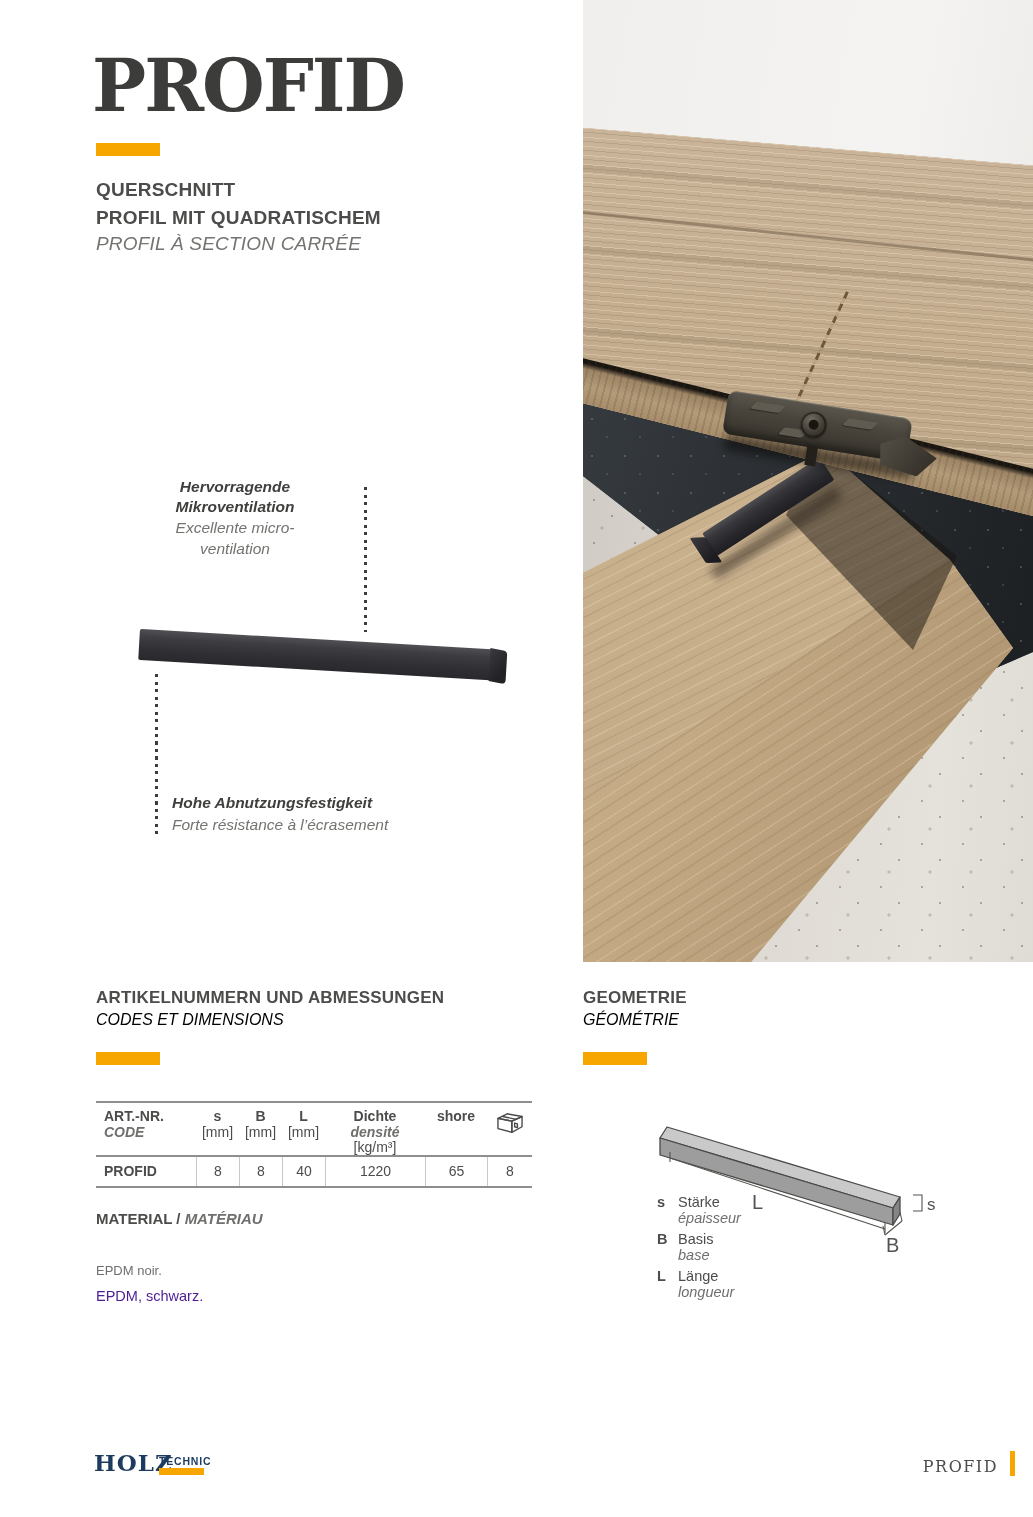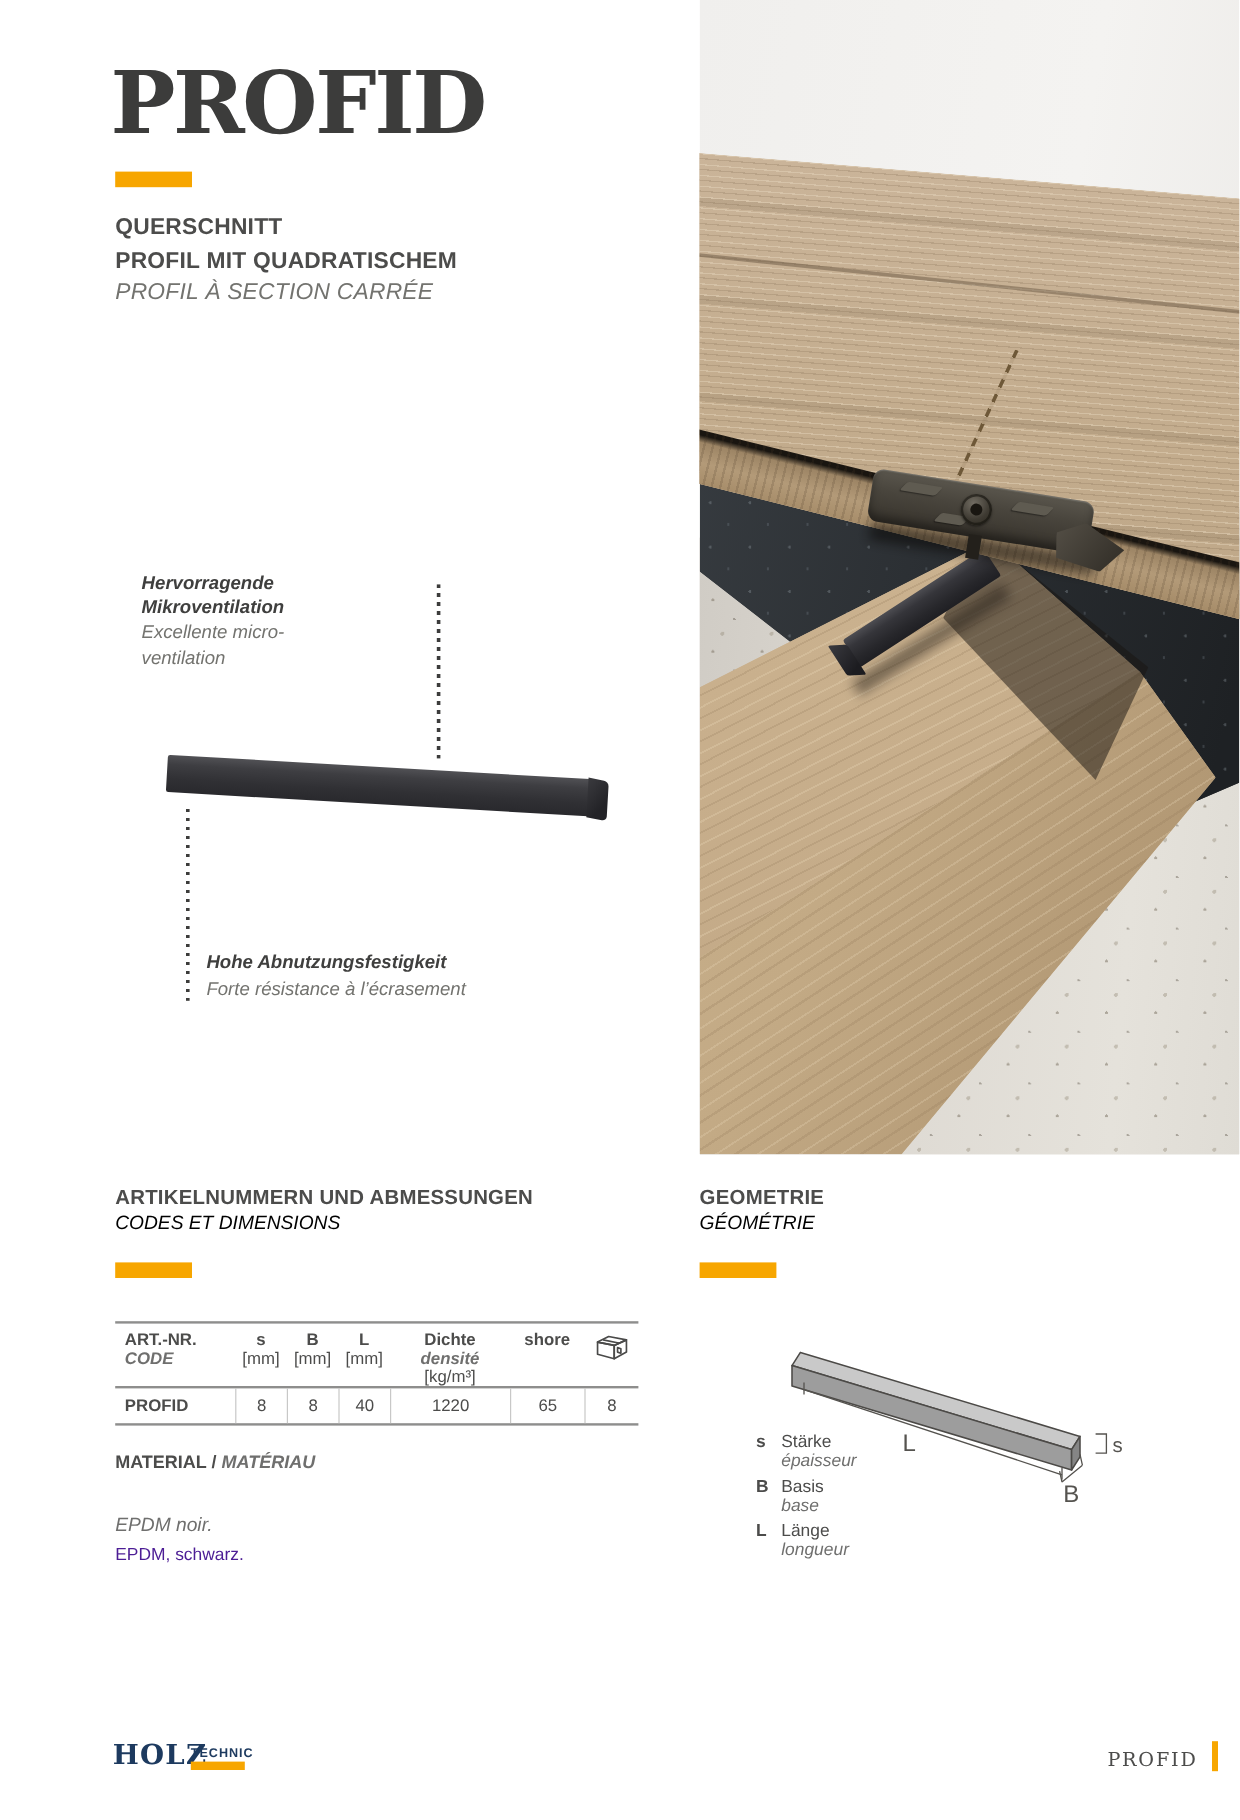--- a/index.html
+++ b/index.html
@@ -14,21 +14,21 @@
   .title {
     left:92px; top:48px; font-family:"DejaVu Serif", serif; font-weight:700;
     font-size:72px; line-height:76px; letter-spacing:-2px; color:#3c3c3b;
   }
   .accent-bar { background:#f7a600; width:64px; height:13px; }
   .bar-1 { left:96px; top:143px; }
   .subtitle-de { left:96px; top:176px; font-size:19px; line-height:28px; font-weight:700; color:#4c4c4b; letter-spacing:0.2px; }
   .subtitle-fr { left:96px; top:233px; font-size:19px; font-style:italic; color:#73736f; letter-spacing:0.2px; }
 
   
-  .feat-top { left:118px; top:477px; width:234px; text-align:left; }
+  .feat-top { left:118px; top:477px; width:234px; text-align:center; }
   .feat-bottom { left:172px; top:791px; width:320px; text-align:left; }
   .feat-de { font-size:15.5px; line-height:20px; font-style:italic; font-weight:700; color:#3f3f3e; }
   .feat-fr { font-size:15.5px; line-height:21px; font-style:italic; color:#73736f; }
   .feat-bottom .feat-de { line-height:23px; }
   .dotline { width:3px; background:repeating-linear-gradient(180deg,#3c3c3b 0 3px, transparent 3px 7.5px); }
   .dot-1 { left:364px; top:487px; height:145px; }
   .dot-2 { left:155px; top:674px; height:160px; }
 
   
   .epdm { left:140px; top:629px; width:354px; height:31px;
@@ -59,26 +59,26 @@
   .th-u { color:#4c4c4b; }
   .td { display:flex; align-items:center; justify-content:center; }
   .t-row .tc-1 { display:flex; align-items:center; justify-content:flex-start; font-weight:700; }
   .t-row .tc + .tc { border-left:1px solid #c8c8c7; }
   .pack-icon { display:inline-block; margin-top:2px; }
 
   
   .mat-h { left:96px; top:1210px; font-size:15px; font-weight:700; color:#4c4c4b; }
   .mat-h .it { font-style:italic; color:#6f6f6e; }
   .mat-de { left:96px; top:1244px; font-size:14.5px; color:#4c1d95;margin-top:44px; }
-  .mat-fr { left:96px; top:1263px; font-size:16px; font-style:italic; color:#6f6f6e; }
+  .mat-fr { left:96px; top:1263px; font-size:13px; color:#6f6f6e; }
 
   
   .geo-svg { left:627px; top:1108px; }
   .geo-legend { left:630px; top:1194px; font-size:14.5px; line-height:16px; color:#4c4c4b; }
-  .leg-group { margin-bottom:5px; }
+  .leg-group { margin-bottom:5px;margin-left:27px; }
   .leg-k { display:inline-block; width:21px; font-weight:700; }
   .leg-fr { margin-left:21px; font-style:italic; color:#6f6f6e; }
 
   
   .logo-holz { left:94px; top:1449px; font-family:"DejaVu Serif", serif; font-weight:700; font-size:23px; color:#1d3a5f; letter-spacing:1px; }
   .logo-technic { left:159px; top:1455px; font-size:10.5px; font-weight:700; color:#1d3a5f; letter-spacing:0.8px; }
   .logo-bar { left:159px; top:1468px; width:45px; height:7px; background:#f7a600; }
   .footer-ref { left:880px; top:1457px; width:118px; text-align:right; font-family:"DejaVu Serif", serif; font-size:16px; color:#4c4c4b; letter-spacing:1.5px; }
   .footer-vbar { left:1010px; top:1451px; width:5px; height:25px; background:#f7a600; }
 

